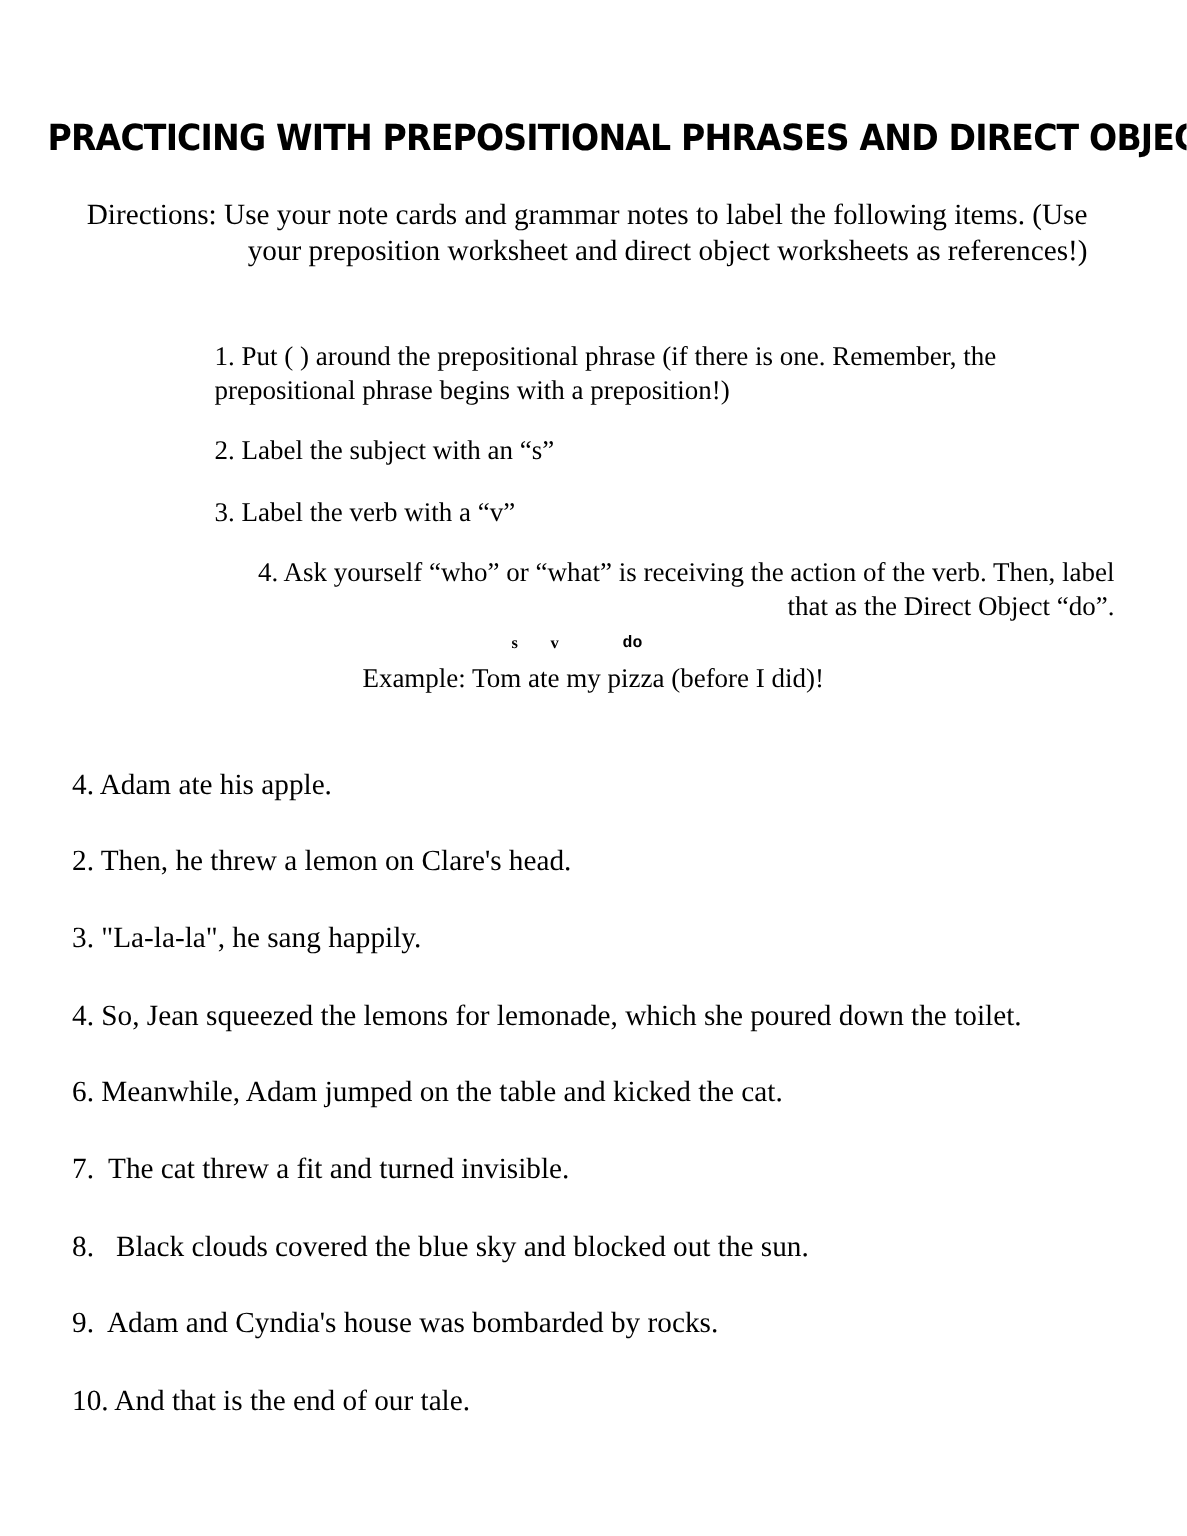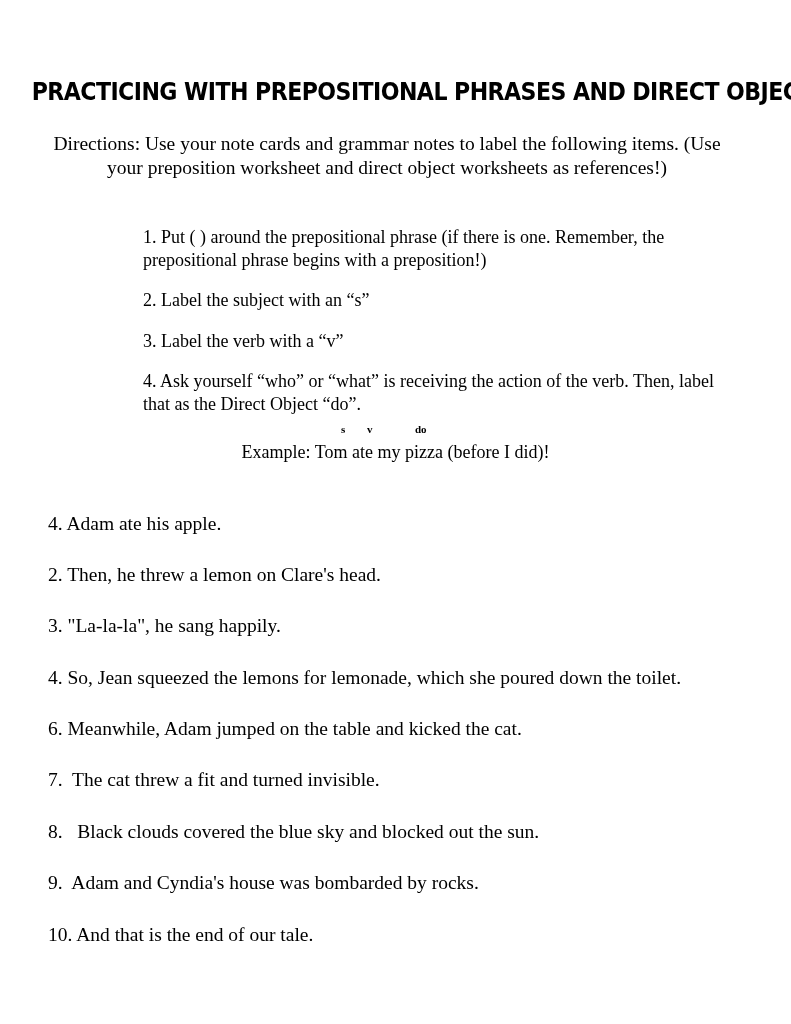--- a/index.html
+++ b/index.html
@@ -43,38 +43,39 @@
   }
 
   
   .directions {
     position: absolute;
     top: 112px;
     left: 49px;
     width: 676px;
     font-size: 19.5px;
     line-height: 1.28;
-    text-align: center;
+    text-align: right;
   }
 
   
   .steps {
     position: absolute;
     top: 208px;
     left: 143px;
     width: 600px;
   }
   .step {
     font-size: 18px;
     font-weight: 400;
     line-height: 1.25;
     margin-bottom: 16px;
   }
   .step:last-child {
     margin-bottom: 0;
+    text-align: right;
   }
 
   
   .example-block {
     position: absolute;
     top: 424px;
     left: 0;
     width: 791px;
     text-align: center;
   }
@@ -84,21 +85,21 @@
     font-size: 11px;
     font-weight: 700;
     line-height: 1;
   }
   .example-markers .marker {
     position: absolute;
     top: 0;
   }
   .marker-s  { left: 341px; }
   .marker-v  { left: 367px; }
-  .marker-do { left: 415px; }
+  .marker-do { left: 415px; font-family: Liberation Mono, monospace; }
 
   .example-line {
     font-size: 18px;
     font-weight: 400;
     line-height: 1.25;
     margin-top: 2px;
   }
 
   
   .sentences {

